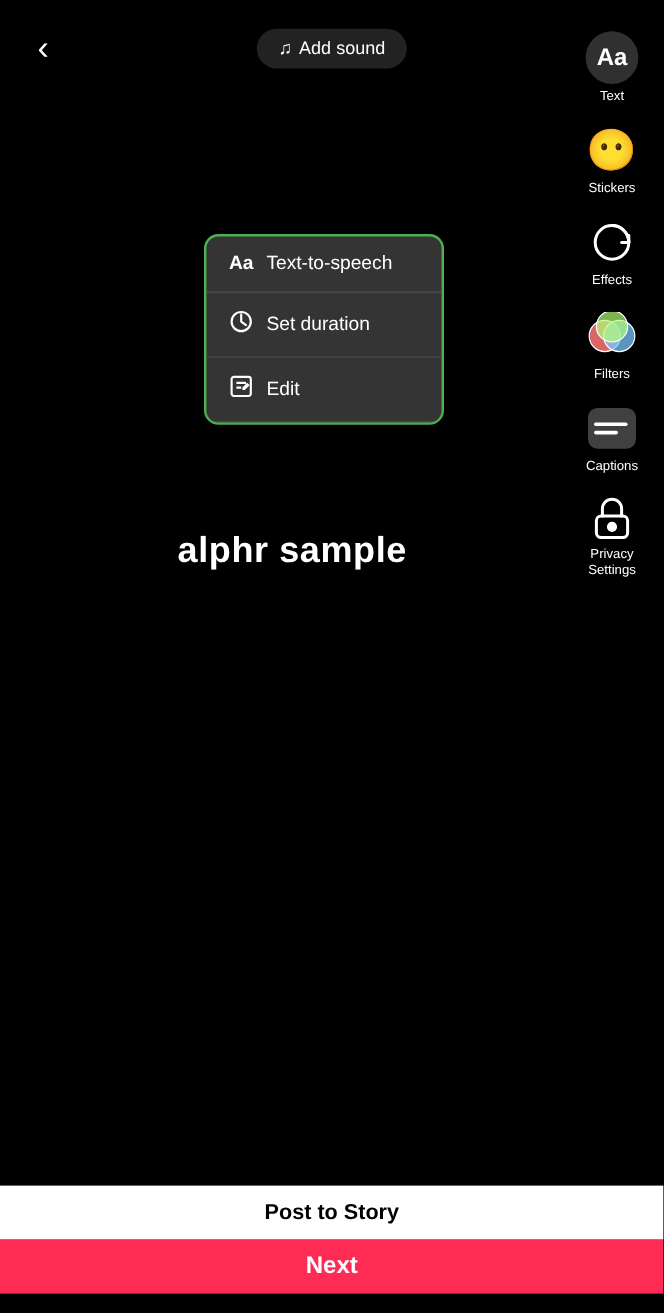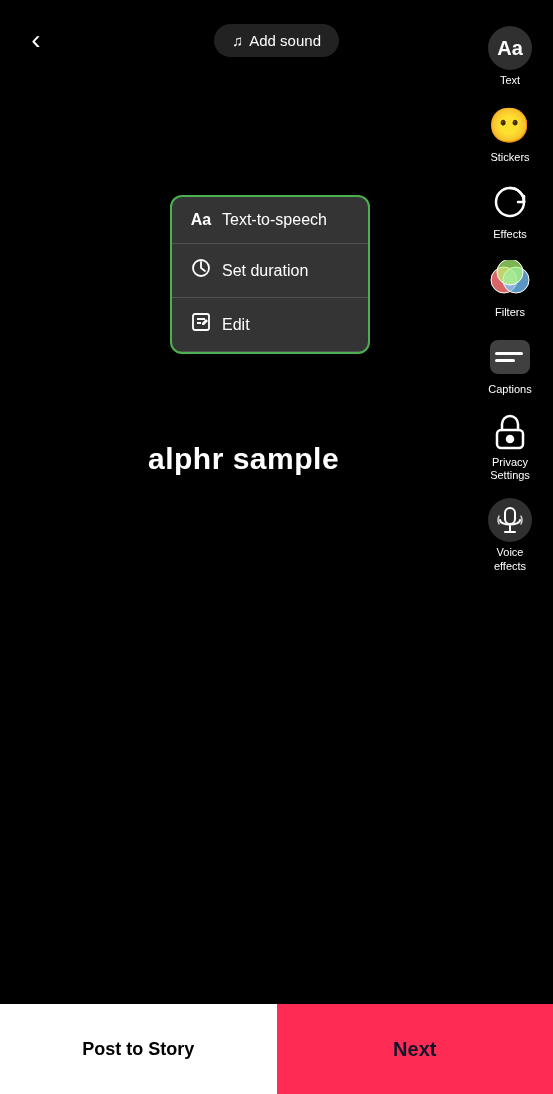--- a/index.html
+++ b/index.html
@@ -226,46 +226,47 @@
       width: 0;
       height: 0;
       border-left: 10px solid transparent;
       border-right: 10px solid transparent;
       border-top: 12px solid rgba(55, 55, 55, 0.95);
     }
 
     
     .bottom-bar {
       position: absolute;
-      bottom: 0;
+      bottom: 16px;
       left: 0;
       right: 0;
       height: 90px;
       display: flex;
       z-index: 10;
+      flex-direction: column;
     }
 
     .post-to-story-btn {
       flex: 1;
       background: #fff;
       border: none;
       color: #000;
       font-size: 18px;
       font-weight: 600;
       cursor: pointer;
       display: flex;
       align-items: center;
       justify-content: center;
     }
 
     .next-btn {
       flex: 1;
       background: #fe2c55;
       border: none;
-      color: #0f172a;
+      color: #ffffff;
       font-size: 20px;
       font-weight: 600;
       cursor: pointer;
       display: flex;
       align-items: center;
       justify-content: center;
     }
 
     
     svg {
@@ -341,34 +342,20 @@
     <div class="sidebar-icon lock-icon">
       <svg width="30" height="36" viewBox="0 0 30 36" stroke="#fff" stroke-width="2.5" fill="none">
         <rect x="2" y="16" width="26" height="18" rx="4" ry="4" stroke="#fff" stroke-width="2.5"></rect>
         <path d="M7 16 V10 A8 8 0 0 1 23 10 V16" stroke="#fff" stroke-width="2.5" stroke-linecap="round"></path>
         <circle cx="15" cy="25" r="3" fill="#fff"></circle>
       </svg>
     </div>
     <span class="sidebar-label" style="text-align:center;">Privacy<br>Settings</span>
   </div>
 
-  <div class="sidebar-item">
-    <div class="sidebar-icon voice-icon-circle">
-      <svg width="28" height="28" viewBox="0 0 28 28" stroke="#fff" stroke-width="2" fill="none">
-        <rect x="9" y="2" width="10" height="16" rx="5" ry="5" stroke="#fff" stroke-width="2"></rect>
-        <path d="M4 14 C4 20 24 20 24 14" stroke="#fff" stroke-width="2" stroke-linecap="round"></path>
-        <line x1="14" y1="20" x2="14" y2="26" stroke="#fff" stroke-width="2" stroke-linecap="round"></line>
-        <line x1="9" y1="26" x2="19" y2="26" stroke="#fff" stroke-width="2" stroke-linecap="round"></line>
-
-        <path d="M3 10 Q1 14 3 18" stroke="#ccc" stroke-width="1.5" stroke-linecap="round"></path>
-        <path d="M25 10 Q27 14 25 18" stroke="#ccc" stroke-width="1.5" stroke-linecap="round"></path>
-      </svg>
-    </div>
-    <span class="sidebar-label" style="text-align:center;">Voice<br>effects</span>
-  </div>
 
 
 </div>
 
 <div class="popup-menu">
   <div class="popup-item">
     <span class="popup-icon" style="font-size:16px;font-weight:700;">Aa</span>
     <span>Text-to-speech</span>
   </div>
   <div class="popup-item">

